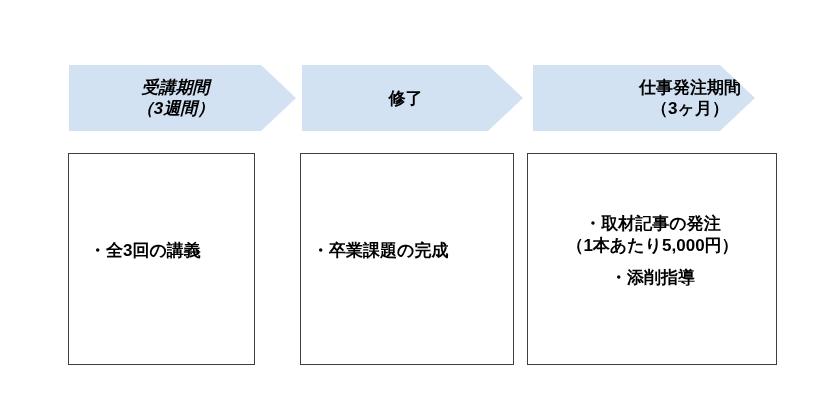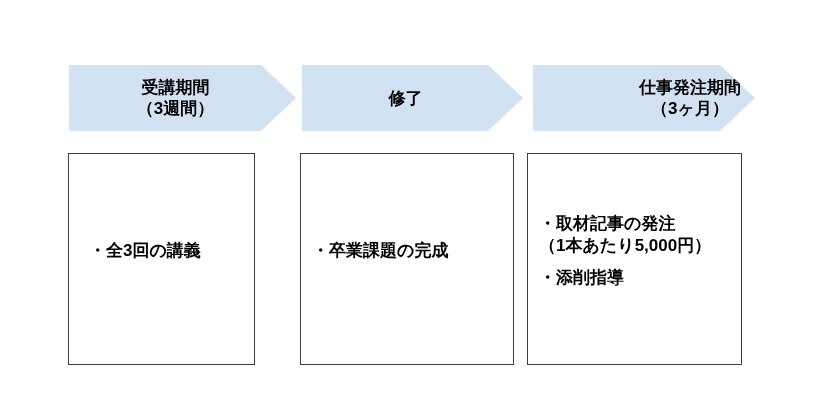--- a/index.html
+++ b/index.html
@@ -21,21 +21,21 @@
     top: 65px;
     height: 66px;
     background: #d3e2f3;
     clip-path: polygon(0 0, calc(100% - 35px) 0, 100% 50%, calc(100% - 35px) 100%, 0 100%);
     display: flex;
     align-items: center;
     justify-content: center;
     box-sizing: border-box;
     padding-right: 14px;
   }
-  .chevron-1 { left: 69px;  width: 227px; }
+  .chevron-1 { left: 69px;  width: 227px; font-style: italic; }
   .chevron-2 { left: 302px; width: 221px; }
   .chevron-3 { left: 533px; width: 222px; justify-content: flex-end; }
   .arrow-label {
     font-size: 17px;
     font-weight: bold;
     line-height: 21px;
     text-align: center;
     white-space: pre-line;
     color: #000000;
   }
@@ -46,21 +46,21 @@
     background: #ffffff;
     border: 1.5px solid #3f3f3f;
     box-sizing: border-box;
     display: flex;
     flex-direction: column;
     justify-content: center;
     padding: 0 10px 16px 11px;
   }
   .pbox-1 { left: 68px;  width: 187px; padding-left: 20px; }
   .pbox-2 { left: 300px; width: 214px; }
-  .pbox-3 { left: 527px; width: 215px; }
+  .pbox-3 { left: 527px; width: 250px; text-align: center; }
   .box-item {
     font-size: 17px;
     font-weight: bold;
     line-height: 22px;
     white-space: pre-line;
     margin: 5px 0;
     color: #000000;
   }
 </style>
 </head>

